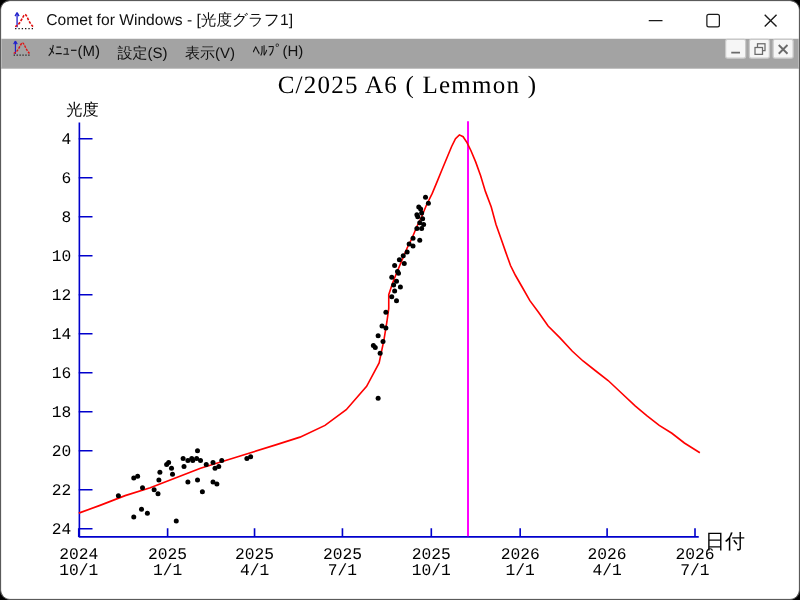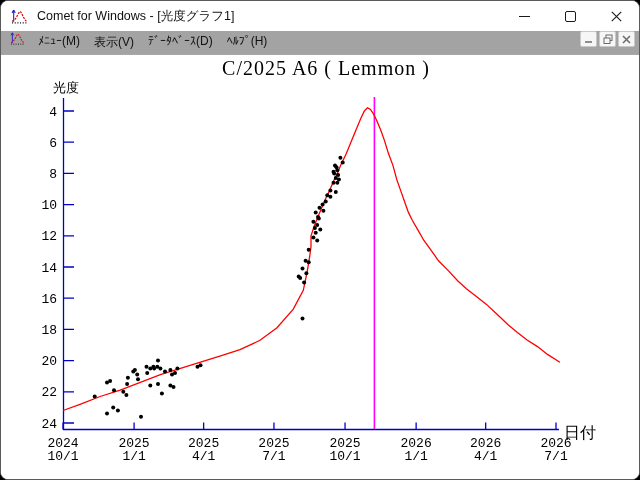--- a/index.html
+++ b/index.html
@@ -61,22 +61,22 @@
   </div>
 
   <div class="menubar">
     <svg class="mdi-icon" viewBox="0 0 16 16">
       <line x1="2.5" y1="2" x2="2.5" y2="13" stroke="#2222cc" stroke-width="1"></line>
       <path d="M2.5 2 L1 4.6 M2.5 2 L4 4.6" stroke="#2222cc" stroke-width="1" fill="none"></path>
       <path d="M1 12.5 C5 11.5 7 3.5 8.5 3.5 C10 3.5 11 9 14.5 12.5" stroke="#e01010" stroke-width="1.2" fill="none" stroke-dasharray="2 1"></path>
       <line x1="1" y1="14" x2="15" y2="14" stroke="#111" stroke-width="1" stroke-dasharray="1 1.5"></line>
     </svg>
     <span class="menu-item">ﾒﾆｭｰ(M)</span>
+    <span class="menu-item">設定(S)</span>
     <span class="menu-item">表示(V)</span>
-    <span class="menu-item">ﾃﾞｰﾀﾍﾞｰｽ(D)</span>
     <span class="menu-item">ﾍﾙﾌﾟ(H)</span>
     <div class="mdi-group">
       <div class="mdi-btn">
         <svg width="9" height="9" viewBox="0 0 9 9">
           <line x1="1" y1="7" x2="8" y2="7" stroke="#6b6b6b" stroke-width="1.4"></line>
         </svg>
       </div>
       <div class="mdi-btn">
         <svg width="10" height="10" viewBox="0 0 10 10">
           <rect x="3" y="1" width="6" height="5.5" fill="none" stroke="#6b6b6b" stroke-width="1"></rect>

